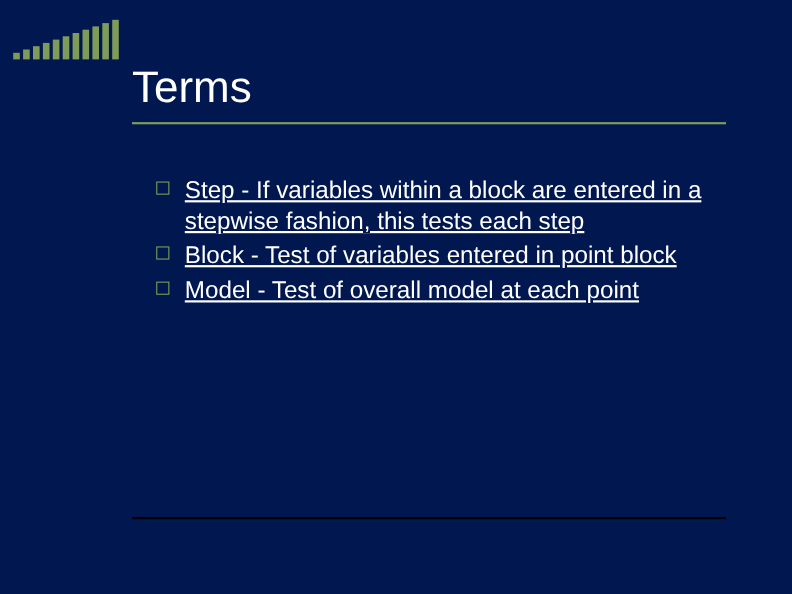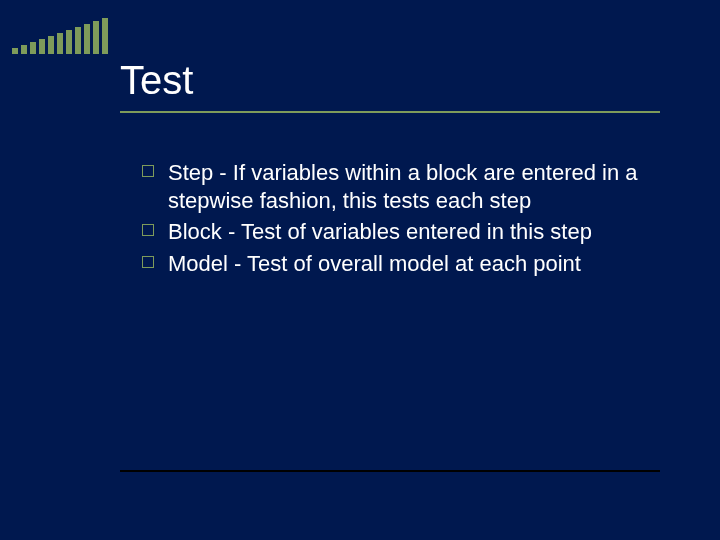--- a/index.html
+++ b/index.html
@@ -47,20 +47,21 @@
   .rule-top{
     border:none;
     border-top:2px solid #7e9b5a;
     margin:0 0 46px 0;
   }
   ul.items{
     list-style:none;
     margin:0;padding:0 0 0 22px;
     font-size:22px;
     line-height:1.25;
+    text-decoration:underline;
   }
   ul.items li{
     position:relative;
     margin:0 0 4px 0;
     padding-left:26px;
   }
   ul.items li::before{
     content:"";
     position:absolute;
     left:0;top:6px;
@@ -86,22 +87,22 @@
     <span></span>
     <span></span>
     <span></span>
     <span></span>
     <span></span>
     <span></span>
     <span></span>
 </div>
 
 <div class="content">
-  <h1 class="title">Test</h1>
+  <h1 class="title">Terms</h1>
   <hr class="rule-top">
   <ul class="items">
     <li>Step - If variables within a block are entered in a stepwise fashion, this tests each step</li>
-    <li>Block - Test of variables entered in this step</li>
+    <li>Block - Test of variables entered in point block</li>
     <li>Model - Test of overall model at each point</li>
   </ul>
 </div>
 
 <hr class="rule-bottom">
 
 </body></html>

